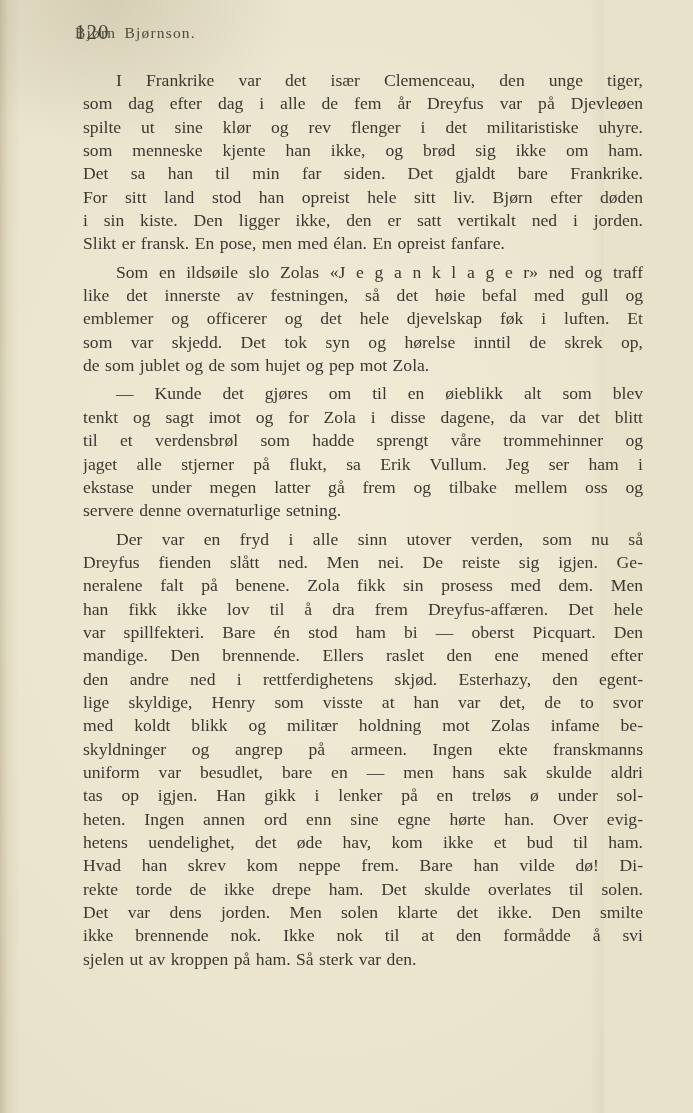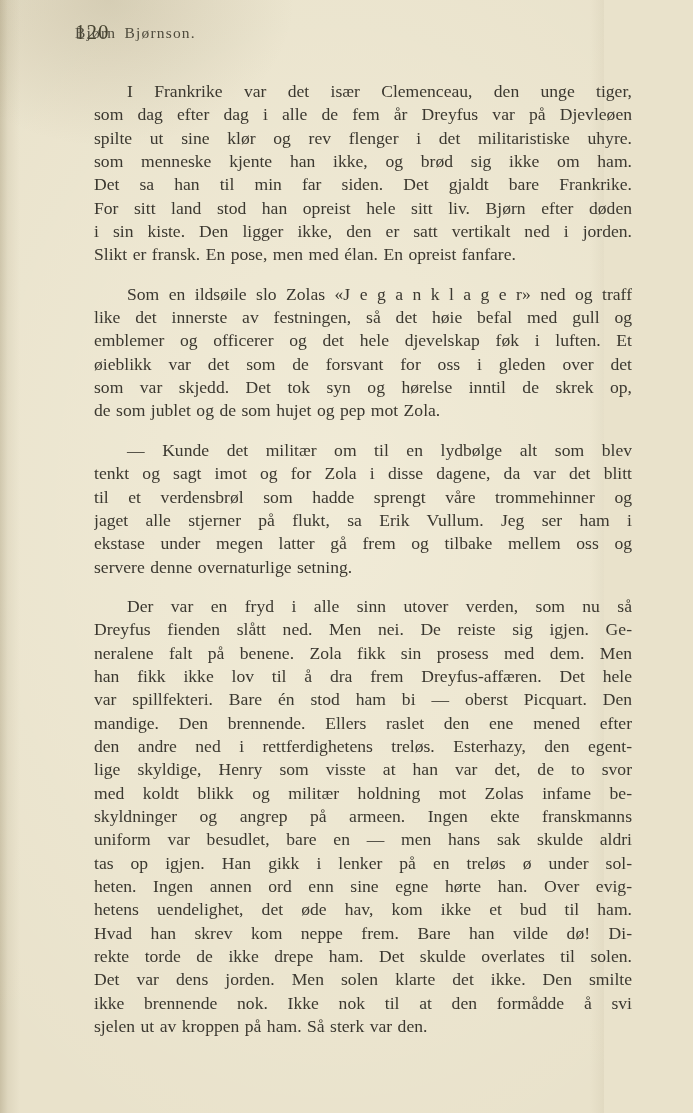--- a/index.html
+++ b/index.html
@@ -47,21 +47,21 @@
     letter-spacing: 1.2px;
     word-spacing: 3px;
     color: #4f4b3d;
   }
   .text-block {
     position: absolute;
     left: 78px;
     top: 64px;
     width: 570px;
   }
-  .paragraph { margin: 16px; padding: 0; }
+  .paragraph { margin: 5px; padding: 0; }
   .line {
     height: 23.35px;
     line-height: 23.35px;
     font-size: 17.6px;
     text-align: justify;
     text-align-last: justify;
     overflow: hidden;
     white-space: normal;
     word-spacing: 0.06em;
   }
@@ -84,40 +84,39 @@
         <div class="line">som menneske kjente han ikke, og brød sig ikke om ham.</div>
         <div class="line">Det sa han til min far siden.  Det gjaldt bare Frankrike.</div>
         <div class="line">For sitt land stod han opreist hele sitt liv.  Bjørn efter døden</div>
         <div class="line">i sin kiste.  Den ligger ikke, den er satt vertikalt ned i jorden.</div>
         <div class="line last">Slikt er fransk.  En pose, men med élan.  En opreist fanfare.</div>
       </div>
       <div class="paragraph">
         <div class="line indent">Som en ildsøile slo Zolas «J e g  a n k l a g e r» ned og traff</div>
         <div class="line">like det innerste av festningen, så det høie befal med gull og</div>
         <div class="line">emblemer og officerer og det hele djevelskap føk i luften.  Et</div>
-        <div class="line">øieblikk var det som de forsvant for oss i gleden over det</div>
         <div class="line">som var skjedd.  Det tok syn og hørelse inntil de skrek op,</div>
         <div class="line last">de som jublet og de som hujet og pep mot Zola.</div>
       </div>
       <div class="paragraph">
-        <div class="line indent">— Kunde det militær om til en lydbølge alt som blev</div>
+        <div class="line indent">— Kunde det gjøres om til en øieblikk alt som blev</div>
         <div class="line">tenkt og sagt imot og for Zola i disse dagene, da var det blitt</div>
         <div class="line">til et verdensbrøl som hadde sprengt våre trommehinner og</div>
         <div class="line">jaget alle stjerner på flukt, sa Erik Vullum.  Jeg ser ham i</div>
         <div class="line">ekstase under megen latter gå frem og tilbake mellem oss og</div>
         <div class="line last">servere denne overnaturlige setning.</div>
       </div>
       <div class="paragraph">
         <div class="line indent">Der var en fryd i alle sinn utover verden, som nu så</div>
         <div class="line">Dreyfus fienden slått ned.  Men nei.  De reiste sig igjen.  Ge-</div>
         <div class="line">neralene falt på benene.  Zola fikk sin prosess med dem.  Men</div>
         <div class="line">han fikk ikke lov til å dra frem Dreyfus-affæren.  Det hele</div>
         <div class="line">var spillfekteri.  Bare én stod ham bi — oberst Picquart.  Den</div>
         <div class="line">mandige.  Den brennende.  Ellers raslet den ene mened efter</div>
-        <div class="line">den andre ned i rettferdighetens treløs.  Esterhazy, den egent-</div>
+        <div class="line">den andre ned i rettferdighetens skjød.  Esterhazy, den egent-</div>
         <div class="line">lige skyldige, Henry som visste at han var det, de to svor</div>
         <div class="line">med koldt blikk og militær holdning mot Zolas infame be-</div>
         <div class="line">skyldninger og angrep på armeen.  Ingen ekte franskmanns</div>
         <div class="line">uniform var besudlet, bare en — men hans sak skulde aldri</div>
         <div class="line">tas op igjen.  Han gikk i lenker på en treløs ø under sol-</div>
         <div class="line">heten.  Ingen annen ord enn sine egne hørte han.  Over evig-</div>
         <div class="line">hetens uendelighet, det øde hav, kom ikke et bud til ham.</div>
         <div class="line">Hvad han skrev kom neppe frem.  Bare han vilde dø!  Di-</div>
         <div class="line">rekte torde de ikke drepe ham.  Det skulde overlates til solen.</div>
         <div class="line">Det var dens jorden.  Men solen klarte det ikke.  Den smilte</div>

